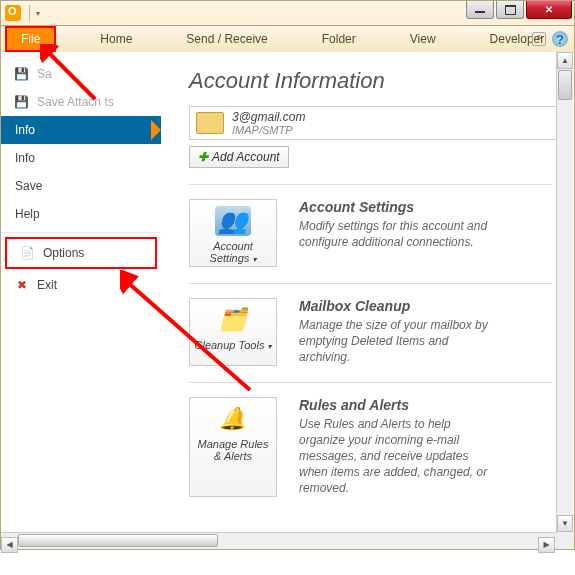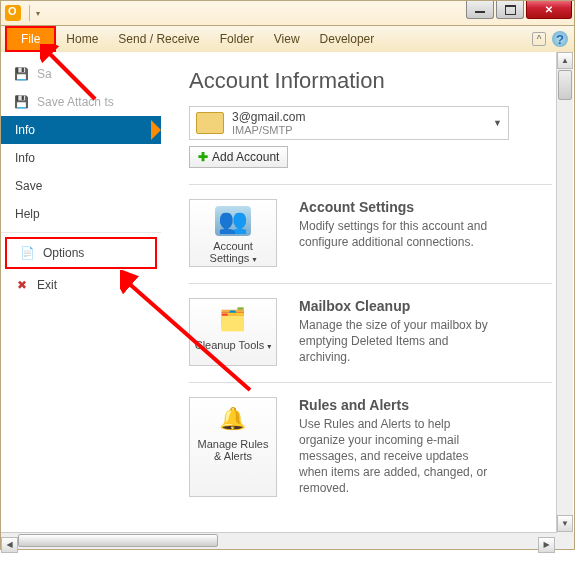--- a/index.html
+++ b/index.html
@@ -12,42 +12,42 @@
 .qat-divider { width: 1px; height: 16px; background: #c8b890; margin: 0 2px; }
 .qat-arrow { font-size: 8px; color: #7a6a40; padding: 0 4px; }
 .win-controls { position: absolute; right: 2px; top: 0; display: flex; gap: 2px; }
 .win-btn { width: 28px; height: 18px; border: 1px solid #888; border-top: none; background: linear-gradient(#eee,#ccc); border-radius: 0 0 3px 3px; display: flex; align-items: center; justify-content: center; font-size: 10px; }
 .win-btn.min::after { content: ""; width: 10px; height: 2px; background: #333; margin-top: 5px; }
 .win-btn.max::after { content: ""; width: 9px; height: 7px; border: 1px solid #333; border-top: 2px solid #333; }
 .win-btn.close { background: linear-gradient(#e67,#c23 40%,#a11); border-color: #800; width: 46px; }
 .win-btn.close::after { content: "✕"; color: #fff; font-weight: bold; }
 
 
-.ribbon { height: 26px; background: linear-gradient(#fdf6e8,#f5e7c0); border-left: 1px solid #b8a77a; border-right: 1px solid #b8a77a; display: flex; align-items: center; padding: 0 4px; font-size: 12px; color: #5a4a20; position: relative; }
+.ribbon { height: 26px; background: linear-gradient(#fdf6e8,#f5e7c0); border-left: 1px solid #b8a77a; border-right: 1px solid #b8a77a; display: flex; align-items: center; padding: 0 4px; font-size: 12px; color: #5a4a20; position: relative; gap: 34px; }
 .ribbon .tab { padding: 4px 10px; cursor: default; }
 .ribbon .tab.file { background: #ff8c00; color: #fff; font-weight: normal; padding: 4px 14px; border: 2px solid red; }
 .ribbon-icons { position: absolute; right: 6px; display: flex; gap: 6px; align-items: center; }
 .ribbon-icons .rb { width: 16px; height: 16px; font-size: 13px; display: flex; align-items: center; justify-content: center; }
 .ribbon-icons .collapse { color: #666; border: 1px solid #aaa; border-radius: 2px; width: 14px; height: 14px; font-size: 10px; }
 .ribbon-icons .help { color: #1e6bb8; font-weight: bold; background: radial-gradient(#bde,#6ac); border-radius: 50%; }
 
 
 .backstage { display: flex; height: 498px; border: 1px solid #b8a77a; border-top: none; background: #fff; position: relative; }
 .sidebar { width: 160px; background: #fff; padding-top: 8px; }
 .side-item { padding: 7px 14px; font-size: 12px; color: #444; display: flex; align-items: center; gap: 8px; }
 .side-item.disabled { color: #aaa; }
 .side-item.info { background: #0369a1; color: #fff; position: relative; }
 .side-item.info::after { content: ""; position: absolute; right: -10px; top: 50%; transform: translateY(-50%); border: 10px solid transparent; border-left-color: #ff8c00; }
 .side-item.red { border: 2px solid red; margin: 2px 4px; }
 .side-divider { height: 1px; background: #e8e8e8; margin: 4px 0; }
 .side-icon { width: 14px; height: 14px; display: inline-flex; align-items: center; justify-content: center; font-size: 12px; }
 
-.main { flex: 1; padding: 16px 22px 16px 28px; background: #fff; overflow: hidden; }
+.main { flex: 1; padding: 16px 22px 16px 28px; background: #fff; overflow: hidden; font-style: italic; }
 .main h1 { font-size: 22px; font-weight: normal; color: #555; margin-bottom: 12px; }
-.account-row { display: flex; align-items: center; border: 1px solid #ccc; padding: 3px 6px; width: 320px; justify-content: space-between; margin-bottom: 6px; }
+.account-row { display: flex; align-items: center; border: 1px solid #ccc; padding: 3px 6px; width: 384px; justify-content: space-between; margin-bottom: 6px; }
 .account-row .mailbox-icon { width: 28px; height: 22px; background: #f3d37a; border: 1px solid #c8a030; border-radius: 2px; }
 .account-row .txt { flex: 1; padding: 0 8px; font-size: 12px; color: #444; }
 .account-row .txt .sub { color: #888; font-size: 11px; }
 .add-acct { display: inline-flex; align-items: center; gap: 4px; border: 1px solid #bbb; padding: 3px 8px; font-size: 12px; color: #333; background: linear-gradient(#fff,#eee); }
 .plus { color: #2a0; font-weight: bold; }
 
 .section { display: flex; gap: 22px; border-top: 1px solid #ddd; margin-top: 16px; padding-top: 14px; }
 .big-btn { width: 88px; text-align: center; border: 1px solid #ccc; background: linear-gradient(#fff,#f3f3f3); padding: 6px 4px 2px; font-size: 11px; color: #444; }
 .big-btn .bicon { width: 36px; height: 30px; margin: 0 auto 4px; display: flex; align-items: center; justify-content: center; font-size: 24px; }
 .big-btn .bicon.settings { background: linear-gradient(#bde,#7ac); border-radius: 4px; }

